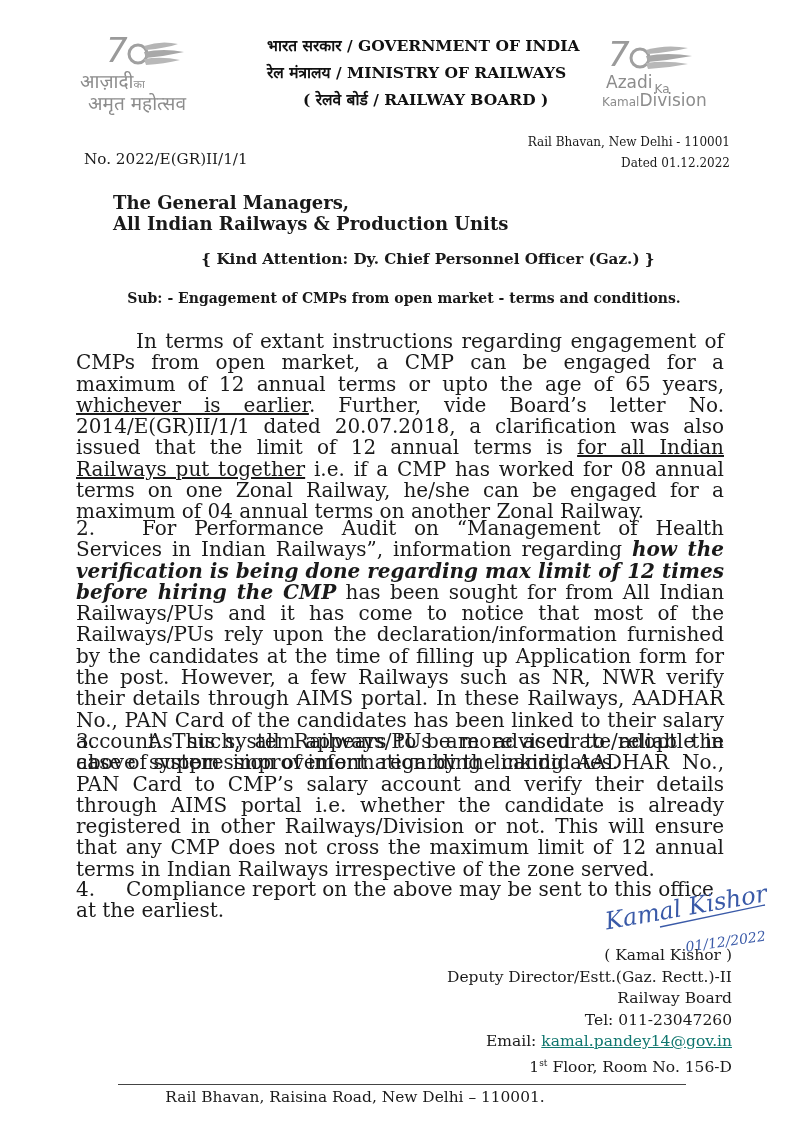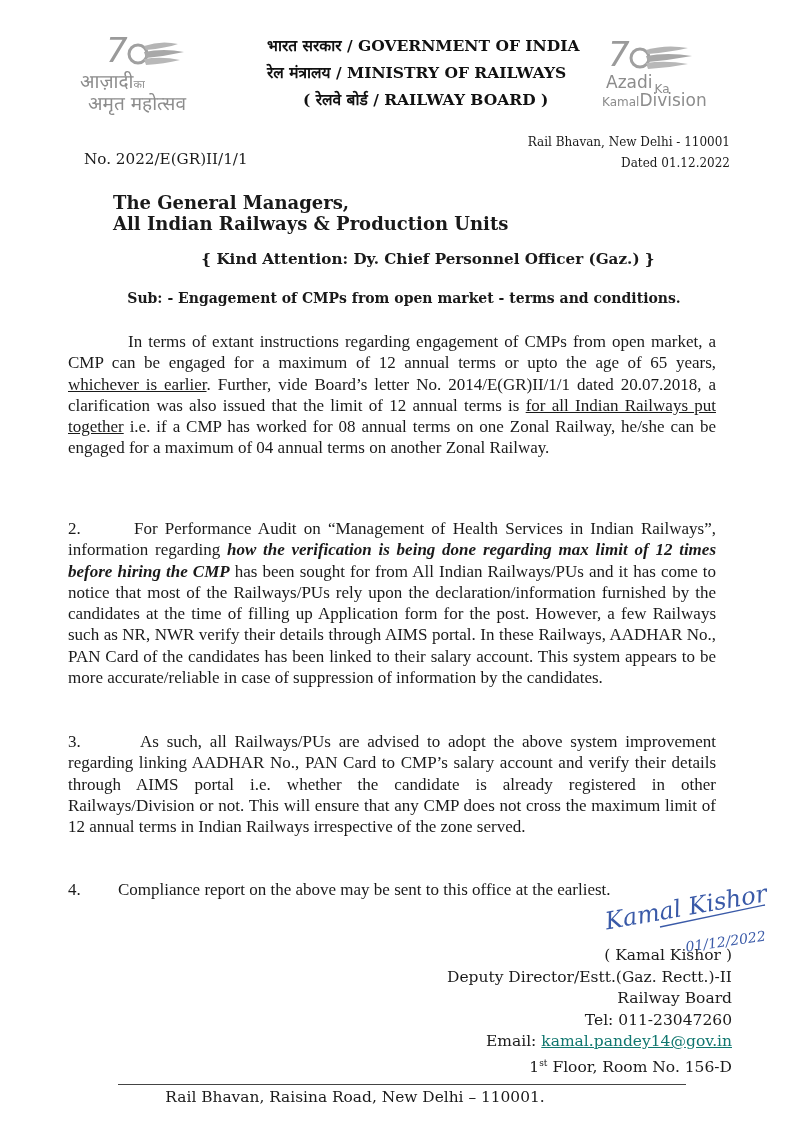--- a/index.html
+++ b/index.html
@@ -14,21 +14,21 @@
   .header { left: 240px; top: 32px; width: 340px; }
   .header-line { font-family: "DejaVu Serif", serif; font-weight: bold; font-size: 15.5px; line-height: 27px; text-align: left; white-space: nowrap; color: #111; margin-left: 27px; }
   .header-line.l1 { padding-left: 0px; }
   .header-line.l2 { padding-left: 0px; }
   .header-line.l3 { padding-left: 36px; }
   .addr-right { right: 70px; top: 132px; text-align: right; font-size: 12px; line-height: 21px; }
   .ref-no { left: 84px; top: 150px; font-size: 15.2px; }
   .addressee { left: 72px; top: 192px; font-weight: bold; font-size: 18px; line-height: 21px; margin-left: 41px; }
   .attention { left: 0; width: 800px; top: 250px; text-align: center; font-weight: bold; font-size: 15.2px; padding-left: 28px; }
   .subject { left: 0; width: 796px; top: 290px; text-align: center; font-weight: bold; font-size: 14px; padding-left: 12px; box-sizing: border-box; }
-  .para { left: 68px; width: 648px; font-size: 17px; line-height: 21.3px; text-align: justify; font-family: Liberation Serif, serif; }
+  .para { left: 76px; width: 648px; font-size: 20px; line-height: 21.3px; text-align: justify; }
   .para .indent { display: inline-block; width: 60px; }
   .para .num { display: inline-block; width: 50px; }
   .u { text-decoration: underline; }
   .bi { font-weight: bold; font-style: italic; }
   .p1 { top: 331px; }
   .p2 { top: 518px; }
   .p3 { top: 731px; }
   .p4 { top: 879px; }
   .sig-block { right: 68px; top: 945px; text-align: right; font-size: 15.5px; line-height: 21.5px; }
   .email-link { color: #0f766e; text-decoration: underline; }

